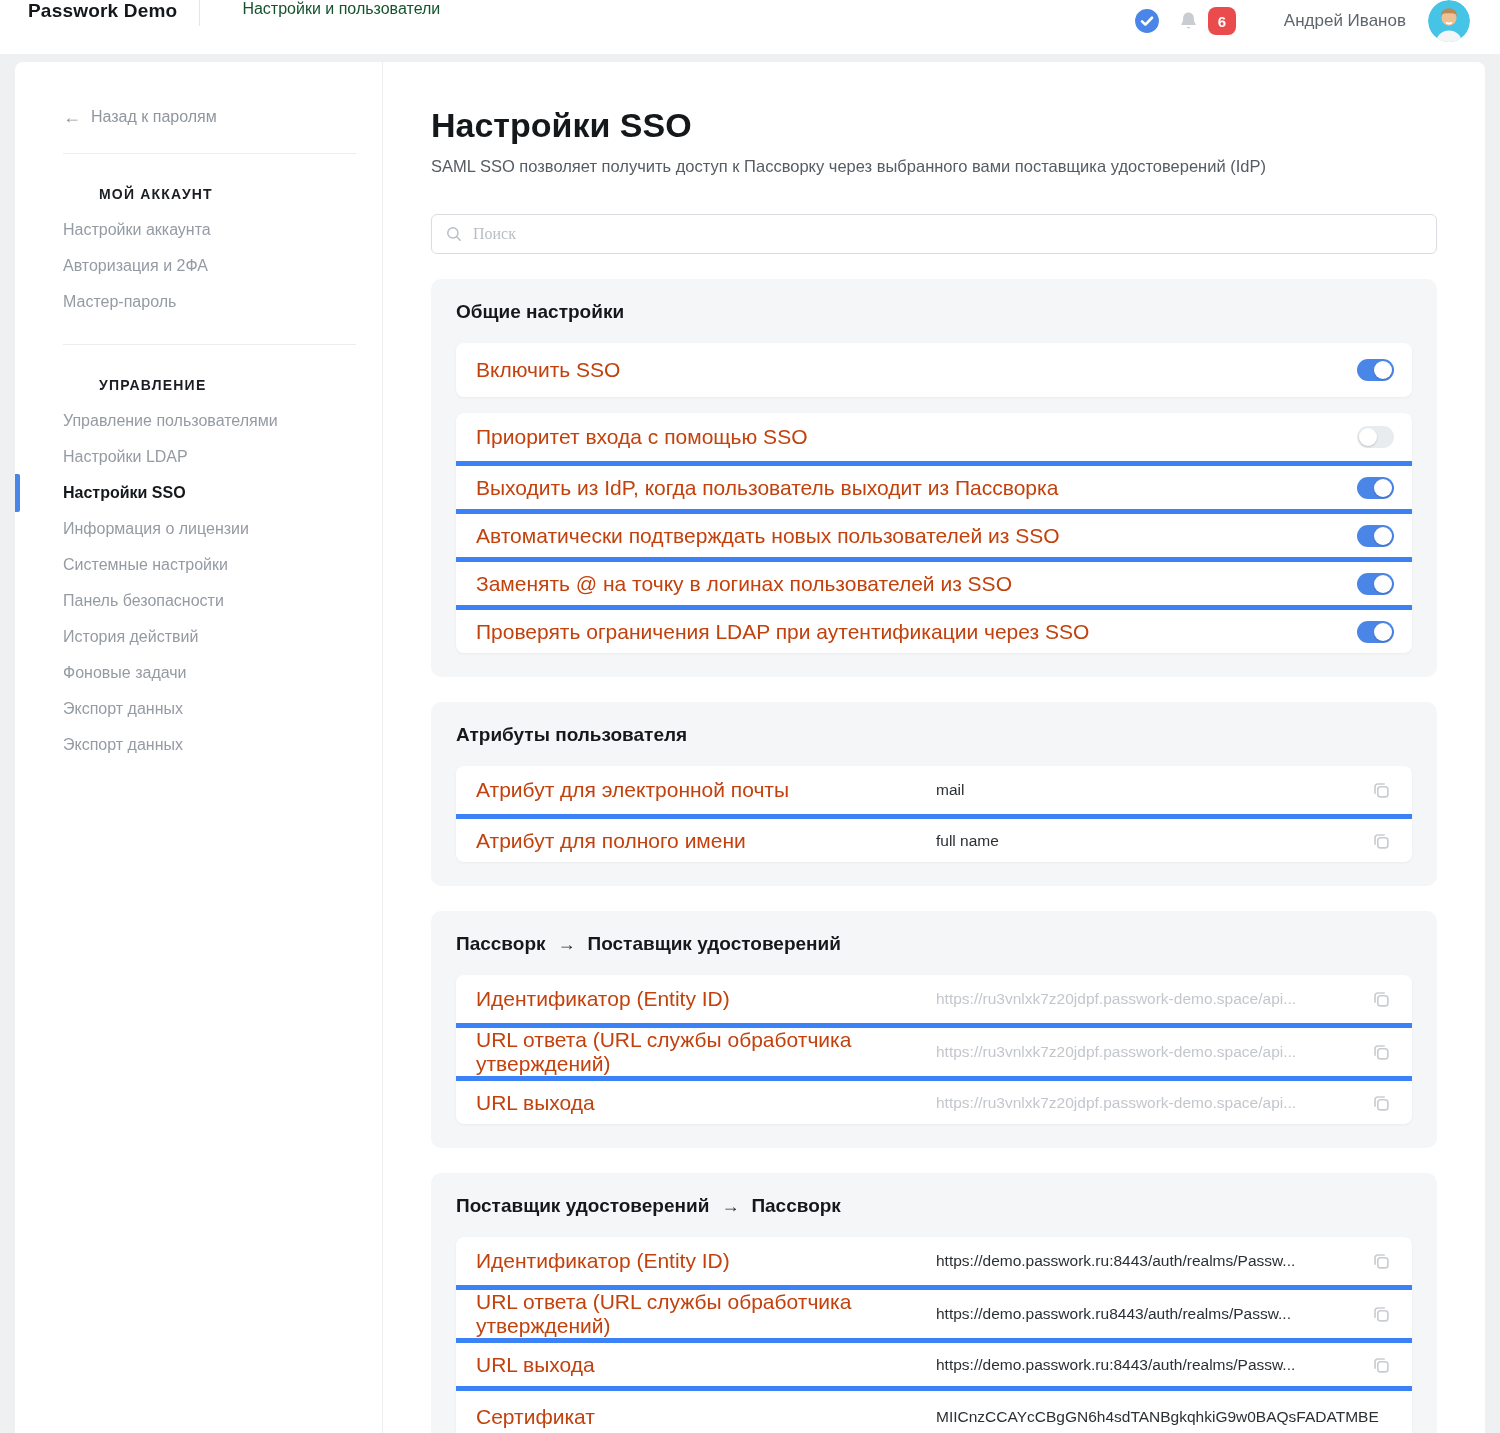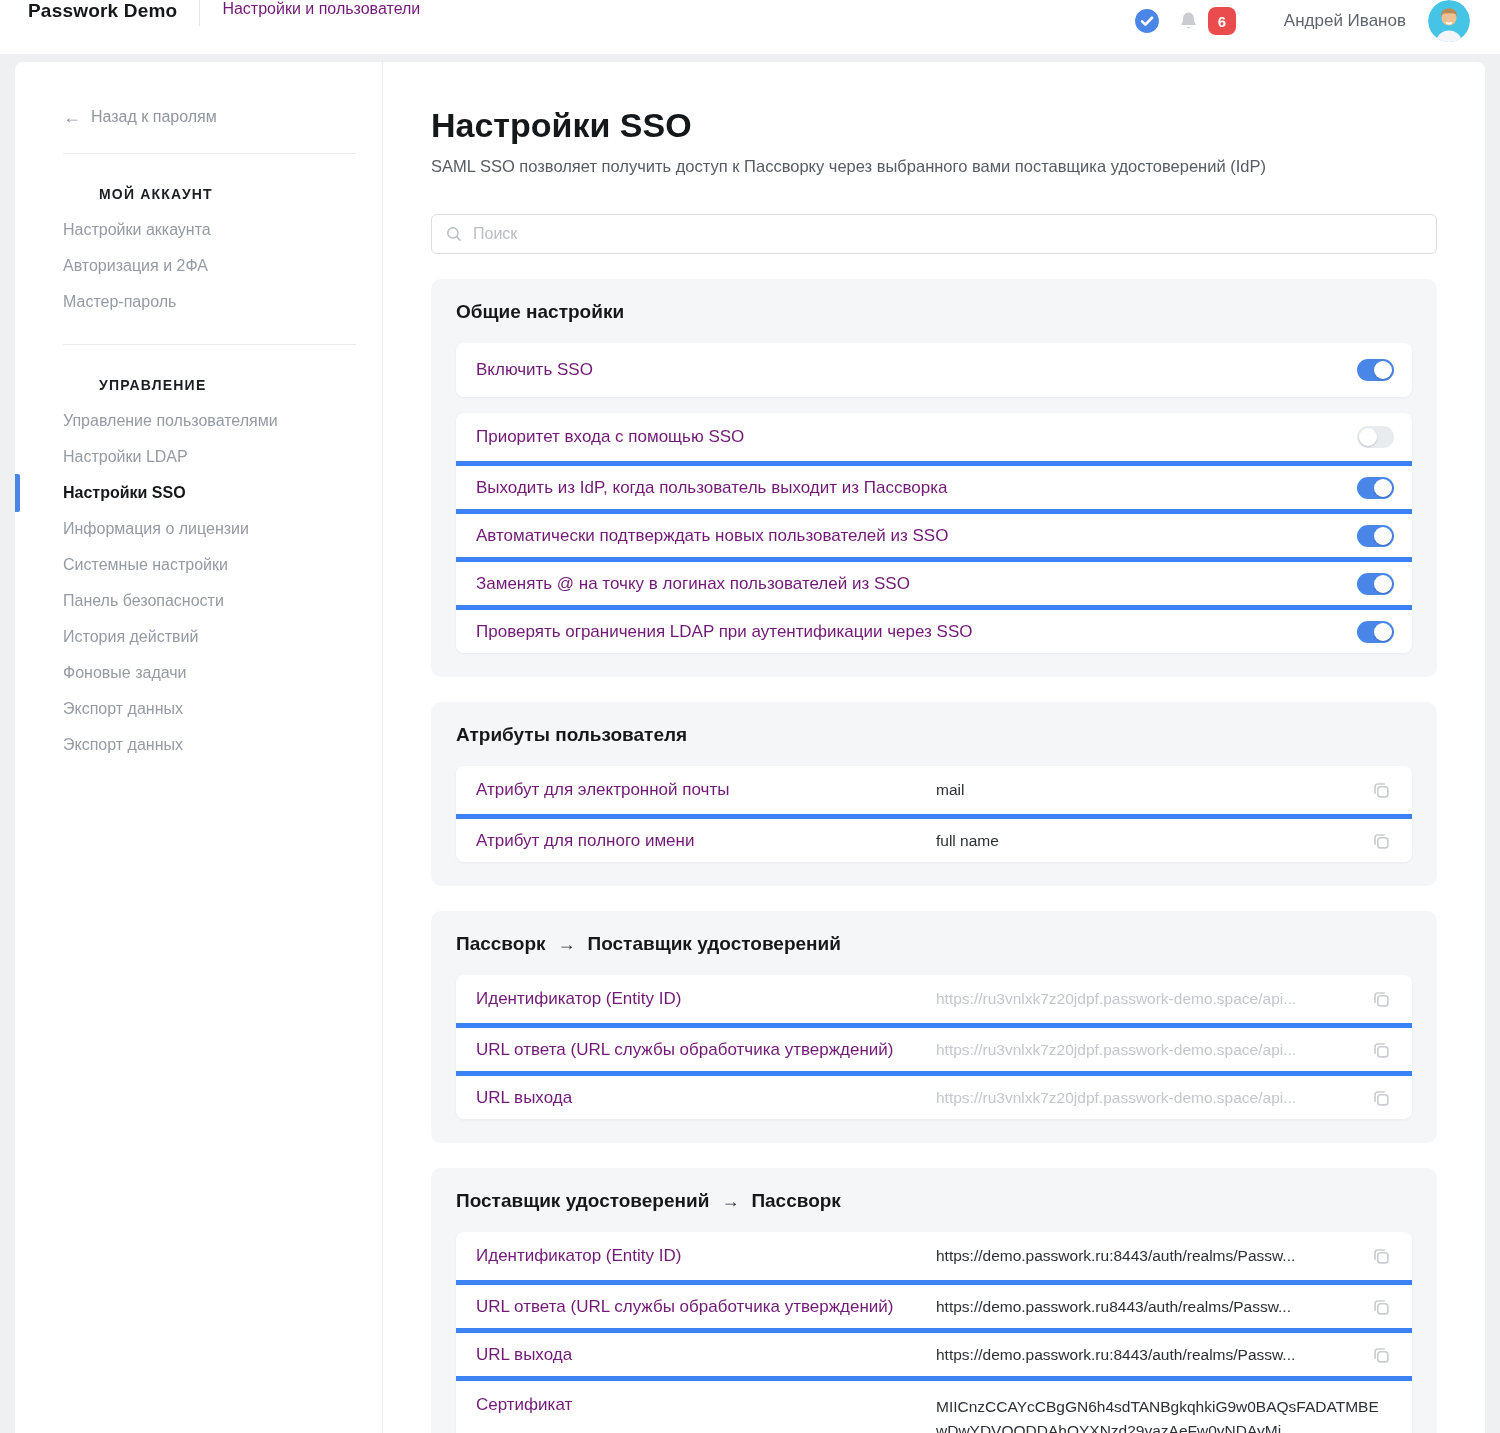--- a/index.html
+++ b/index.html
@@ -11,21 +11,21 @@
   }
 
   
   .header {
     height: 54px; background: #ffffff;
     display: flex; align-items: flex-start;
     padding: 0 30px 0 28px;
   }
   .brand { font-size: 19px; font-weight: bold; color: #15181b; letter-spacing: .2px; }
   .head-divider { width: 1px; height: 26px; background: #e4e7ea; margin: 0 22px; }
-  .breadcrumb { font-size: 16px; color: #701a75; }
+  .breadcrumb { font-size: 16px; color: #14532d; margin-left: 20px; }
   .header-right { margin-left: auto; display: flex; align-items: center; }
   .status-check { width: 26px; height: 26px; display: block; cursor: pointer; }
   .bell-wrap { margin-left: 17px; display: flex; align-items: center; cursor: pointer; }
   .badge {
     min-width: 28px; height: 28px; margin-left: 8px;
     background: #ea4b4c; border-radius: 8px;
     color: #fff; font-size: 15px; font-weight: bold;
     display: flex; align-items: center; justify-content: center;
   }
   .user-name { font-size: 17px; color: #5f666d; margin: 0 22px 0 48px; }
@@ -68,39 +68,39 @@
   .subtitle { margin-top: 12px; font-size: 16.5px; color: #555c63; }
 
   .search {
     margin-top: 38px; height: 40px;
     border: 1px solid #d9dce0; border-radius: 6px;
     display: flex; align-items: center; gap: 10px; padding: 0 13px;
     background: #fff;
   }
   .search input {
     border: none; outline: none; flex: 1; font-size: 16px;
-    font-family: Liberation Sans, sans-serif; color: #2b3035; background: transparent;
+    font-family: Liberation Serif, serif; color: #2b3035; background: transparent;
   }
   .search input::placeholder { color: #b9bec4; }
 
   .block {
     margin-top: 25px; background: #f5f6f8; border-radius: 10px;
     padding: 22px 25px 24px;
   }
   .sec-head { display: flex; align-items: baseline; font-size: 19px; font-weight: bold; color: #15181b; }
   .sec-head .arr { margin: 0 12px; font-weight: normal; font-size: 18px; color: #2b3035; }
 
   .card {
     margin-top: 20px; background: #ffffff; border-radius: 8px;
     box-shadow: 0 1px 3px rgba(25,35,45,.05);
   }
   .card + .card { margin-top: 16px; }
   .row { display: flex; align-items: center; min-height: 48px; padding: 0 18px 0 20px; }
   .row + .row { border-top: 5px solid #3b82f6; }
-  .row .lbl { font-size: 17px; color: #701a75; }
+  .row .lbl { font-size: 21px; color: #c2410c; }
   .toggle-row .lbl { flex: 1; }
   .enable-row { min-height: 54px; }
 
   .toggle {
     width: 37px; height: 22px; border-radius: 11px;
     background: #e9ecef; position: relative; flex: none; cursor: pointer;
   }
   .toggle .knob {
     position: absolute; top: 2px; left: 2px; width: 18px; height: 18px;
     border-radius: 50%; background: #fff; box-shadow: 0 1px 2px rgba(0,0,0,.18);

